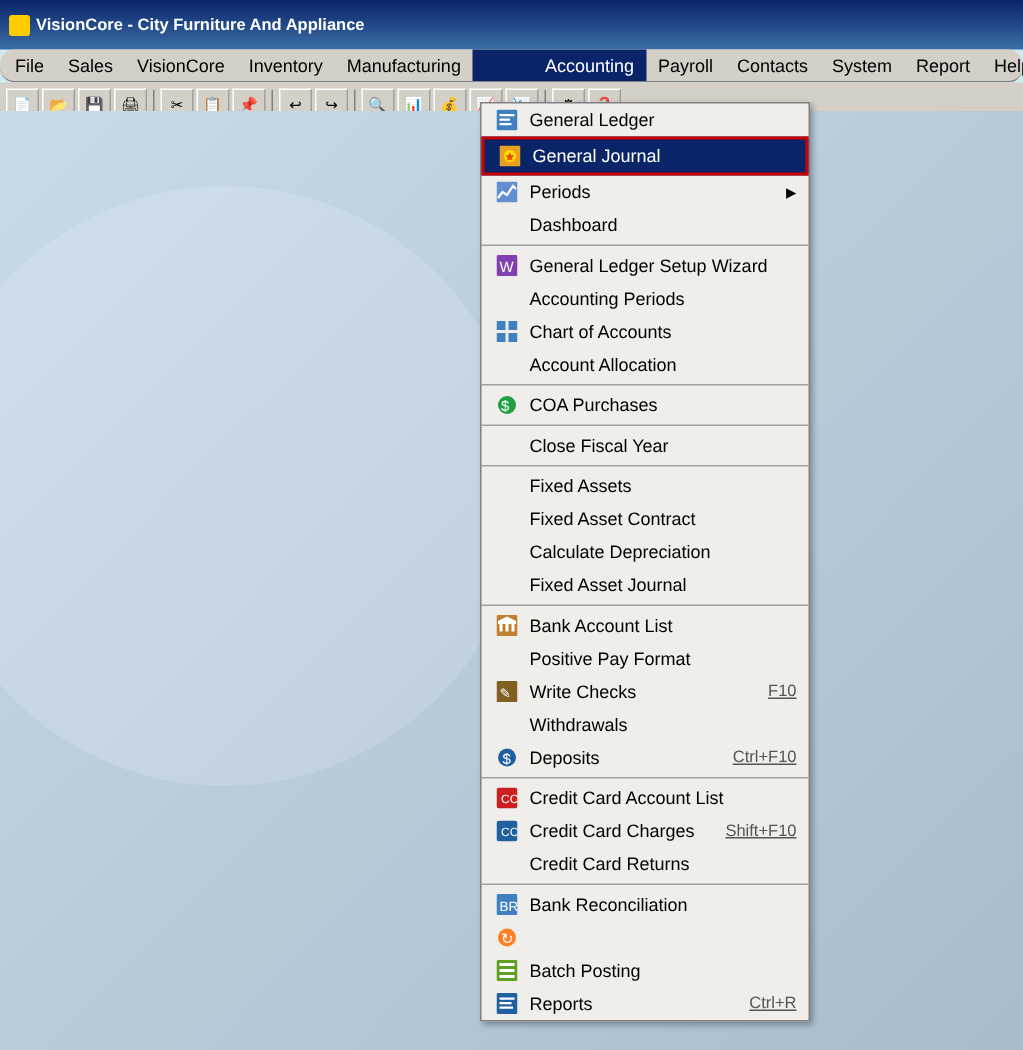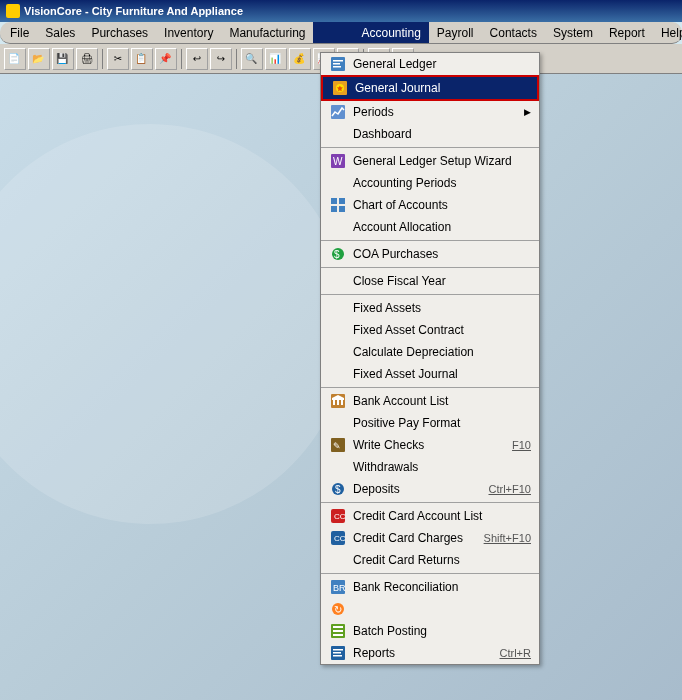--- a/index.html
+++ b/index.html
@@ -10,21 +10,21 @@
       font-family: 'Segoe UI', Tahoma, Geneva, Verdana, sans-serif;
       font-size: 12px;
       background: #d4e8f0;
       position: relative;
     }
 
     
     .title-bar {
       background: linear-gradient(to bottom, #0a246a, #3a6ea5);
       color: white;
-      height: 22px;
+      height: 33px;
       display: flex;
       align-items: center;
       padding: 0 6px;
       font-size: 11px;
       font-weight: bold;
     }
     .title-bar-icon {
       width: 14px;
       height: 14px;
       margin-right: 4px;
@@ -109,21 +109,21 @@
       width: 400px;
       height: 400px;
       background: rgba(255,255,255,0.15);
       border-radius: 50%;
       transform: rotate(-20deg);
     }
 
     
     .dropdown-menu {
       position: absolute;
-      top: 52px;
+      top: 68px;
       left: 320px;
       background: #f0eeea;
       border: 1px solid #808080;
       box-shadow: 2px 2px 4px rgba(0,0,0,0.3);
       width: 220px;
       z-index: 100;
     }
 
     .menu-entry {
       display: flex;
@@ -172,21 +172,21 @@
 <body>
 
 <div class="title-bar">
   <span class="title-bar-icon"></span>
   <span>VisionCore - City Furniture And Appliance</span>
 </div>
 
 <div class="menu-bar">
   <div class="menu-item">File</div>
   <div class="menu-item">Sales</div>
-  <div class="menu-item">Purchases</div>
+  <div class="menu-item">VisionCore</div>
   <div class="menu-item">Inventory</div>
   <div class="menu-item">Manufacturing</div>
   <div class="menu-item active">Accounting</div>
   <div class="menu-item">Payroll</div>
   <div class="menu-item">Contacts</div>
   <div class="menu-item">System</div>
   <div class="menu-item">Report</div>
   <div class="menu-item">Help</div>
 </div>
 

